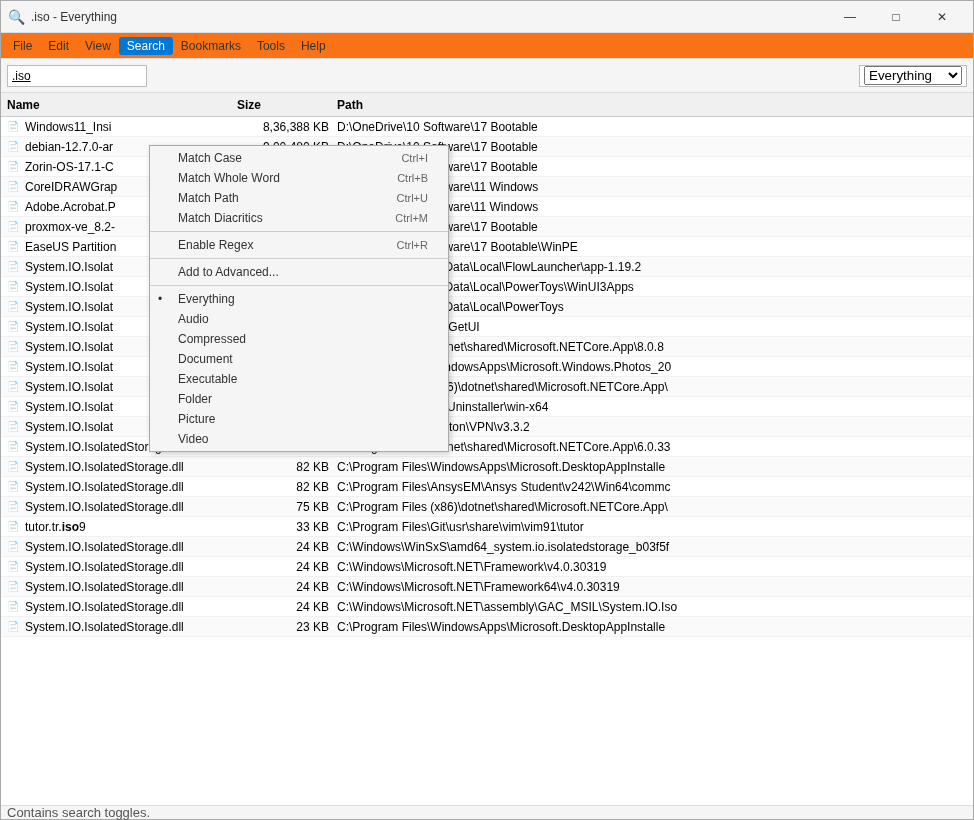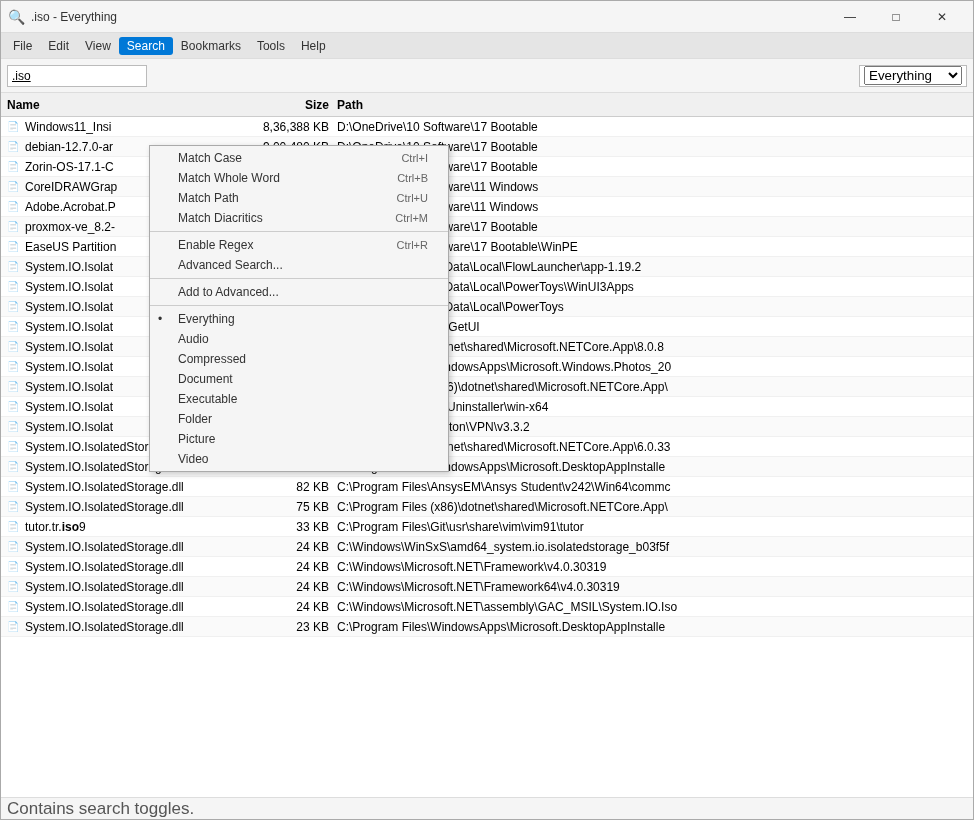--- a/index.html
+++ b/index.html
@@ -52,21 +52,21 @@
       border: none;
       background: transparent;
       cursor: pointer;
       font-size: 12px;
       color: #333;
       display: flex;
       align-items: center;
       justify-content: center;
     }
     .menu-bar {
-      background: #e5e5e5;
+      background: #f97316;
       border-bottom: 1px solid #ddd;
       height: 26px;
       display: flex;
       align-items: center;
       padding: 0 4px;
     }
     .menu-item {
       padding: 2px 8px;
       cursor: pointer;
       border-radius: 3px;
@@ -102,21 +102,21 @@
     }
     .column-header {
       display: flex;
       background: #f0f0f0;
       border-bottom: 1px solid #ccc;
       height: 24px;
       align-items: center;
       padding: 0 6px;
     }
     .col-name { width: 230px; font-weight: 600; font-size: 12px; }
-    .col-size { width: 100px; text-align: right; font-weight: 600; font-size: 12px; padding-right: 8px; }
+    .col-size { width: 100px; font-weight: 600; font-size: 12px; padding-right: 8px; }
     .col-path { flex: 1; font-weight: 600; font-size: 12px; }
     .col-scroll { width: 18px; }
     .file-list {
       flex: 1;
       overflow-y: auto;
       overflow-x: hidden;
     }
     .file-row {
       display: flex;
       align-items: center;
@@ -156,25 +156,25 @@
     .file-path {
       flex: 1;
       overflow: hidden;
       text-overflow: ellipsis;
       white-space: nowrap;
       font-size: 12px;
     }
     .status-bar {
       background: #f5f5f5;
       border-top: 1px solid #ddd;
-      height: 22px;
+      height: 14px;
       display: flex;
       align-items: center;
       padding: 0 6px;
-      font-size: 17px;
+      font-size: 13px;
       color: #555;
     }
     
     .dropdown-overlay {
       position: absolute;
       top: 0;
       left: 0;
       width: 100%;
       height: 100%;
       z-index: 100;
@@ -504,23 +504,20 @@
           </div>
           <div class="dropdown-item">
             <span>Match Diacritics</span>
             <span class="shortcut">Ctrl+M</span>
           </div>
           <div class="menu-section-divider"></div>
           <div class="dropdown-item">
             <span>Enable Regex</span>
             <span class="shortcut">Ctrl+R</span>
           </div>
-          <div class="dropdown-item">
-            <span>Advanced Search...</span>
-          </div>
           <div class="menu-section-divider"></div>
           <div class="dropdown-item">
             <span>Add to Advanced...</span>
           </div>
           <div class="menu-section-divider"></div>
           <div class="dropdown-item">
             <span class="check-mark">•</span>
             <span>Everything</span>
           </div>
           <div class="dropdown-item">

